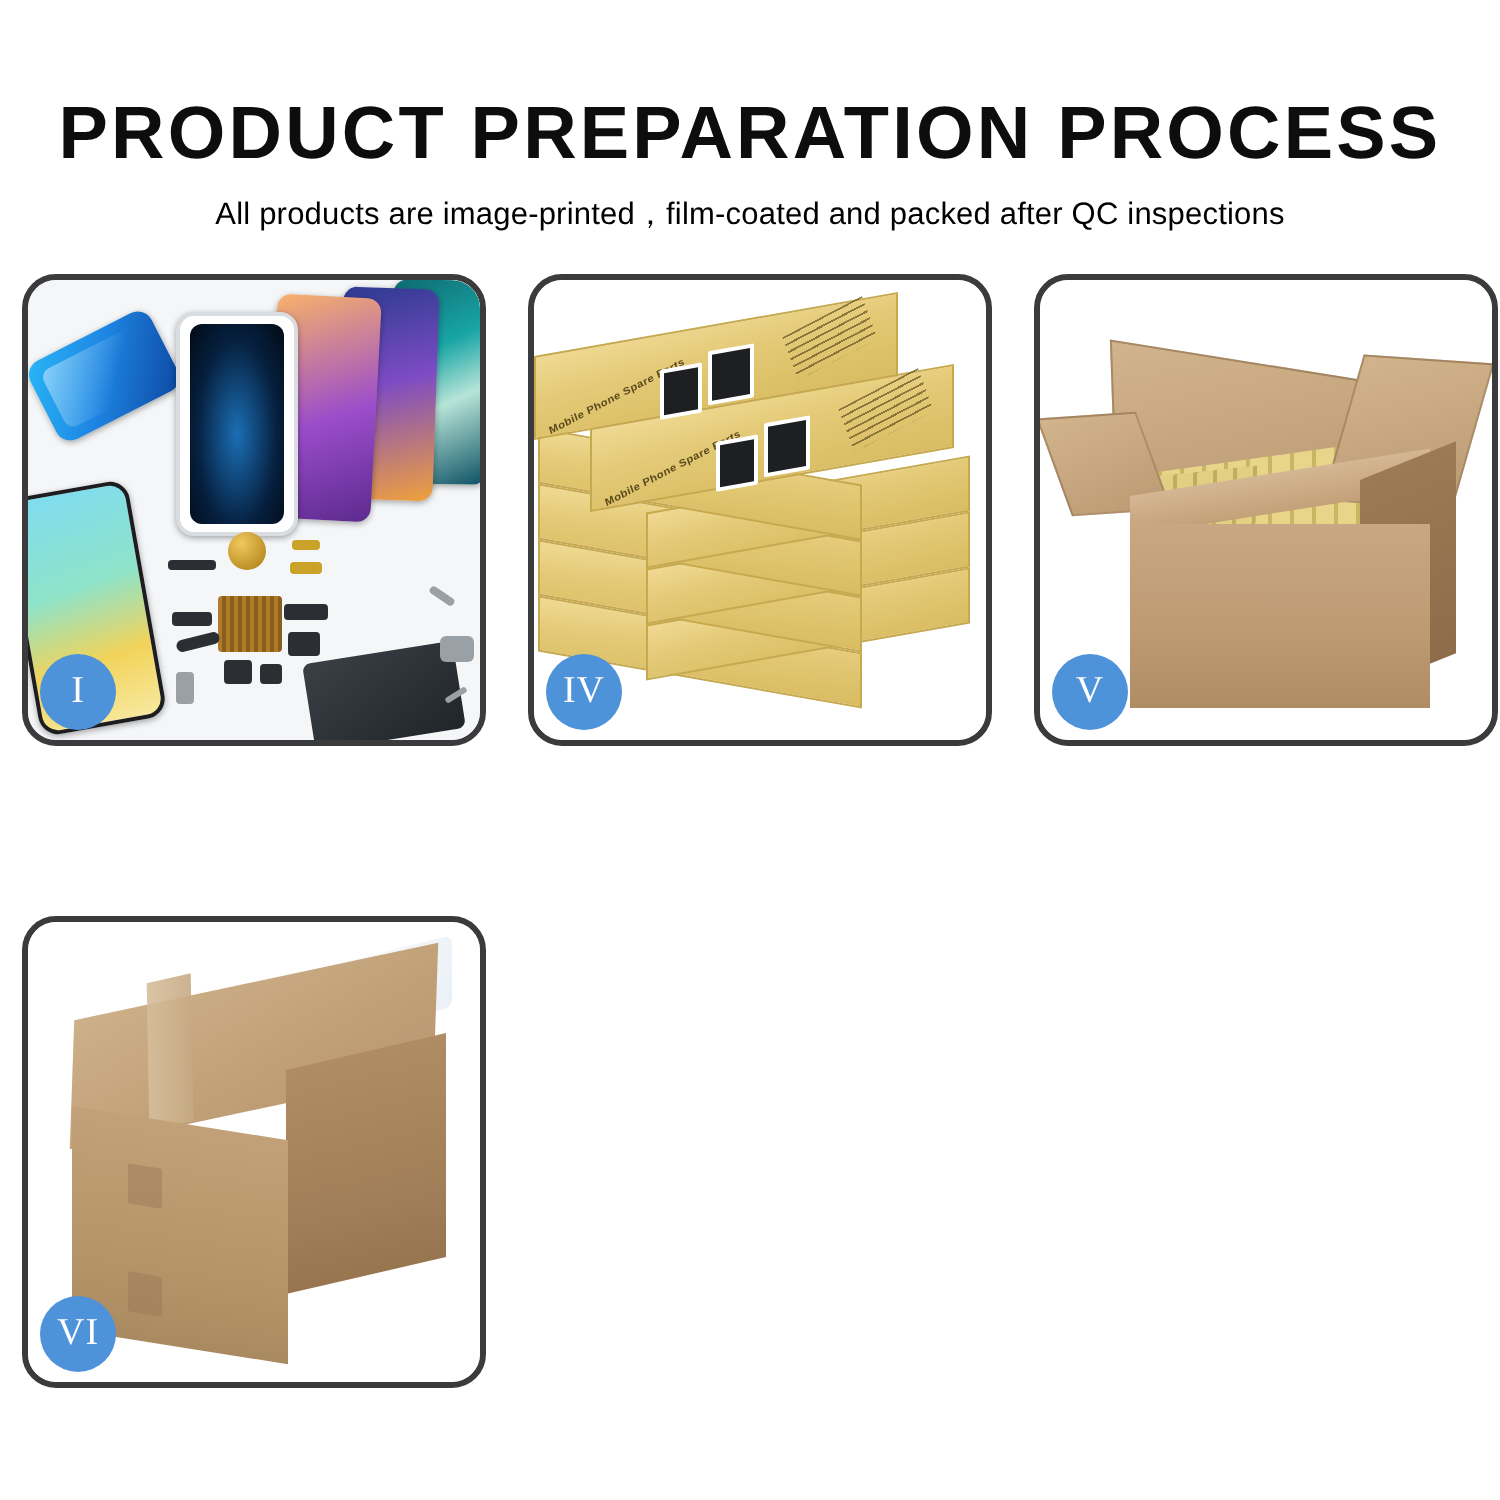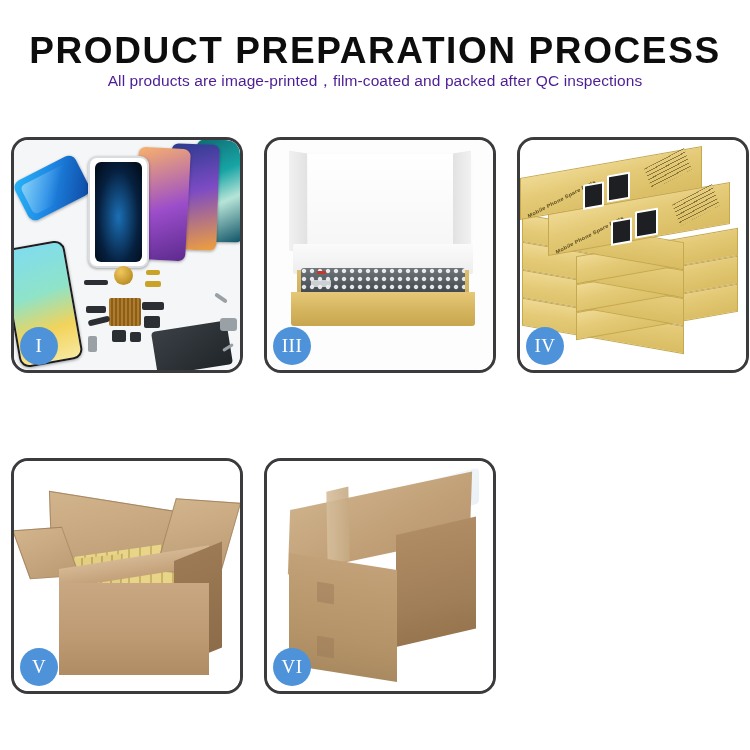--- a/index.html
+++ b/index.html
@@ -18,26 +18,28 @@
   
   .header { width: 750px; padding-top: 32px; text-align: center; }
   .title {
     font-family: "Liberation Sans", sans-serif;
     font-size: 37px;
     font-weight: 700;
     letter-spacing: 1.6px;
     color: #0d0d0d;
     line-height: 1.05;
     white-space: nowrap;
+    margin-top: 16px;
   }
   .subtitle {
+    margin-top: 10px;
     font-size: 15.5px;
     font-weight: 400;
     letter-spacing: 0.1px;
-    color: #4c1d95;
+    color: #000000;
     white-space: nowrap;
   }
 
   
   .grid {
     position: absolute;
     left: 11px;
     top: 137px;
     width: 729px;
     display: grid;
@@ -329,36 +331,20 @@
       <div class="part" style="left:116px;top:192px;width:11px;height:10px;border-radius:2px;"></div>
       <div class="part logic" style="left:140px;top:186px;width:76px;height:44px;transform:rotate(-9deg);"></div>
       <div class="part silver" style="left:200px;top:156px;width:14px;height:4px;border-radius:2px;transform:rotate(34deg);"></div>
       <div class="part silver" style="left:206px;top:178px;width:17px;height:13px;border-radius:3px;"></div>
       <div class="part silver" style="left:208px;top:206px;width:12px;height:3px;border-radius:2px;transform:rotate(-32deg);"></div>
     </div>
     <div class="badge">I</div>
   </div>
 
 
-  <div class="panel">
-    <div class="photo">
-      <div class="p3-bg"></div>
-      <div class="foamback"></div>
-      <div class="lidL"></div>
-      <div class="lidR"></div>
-      <div class="foamtop"></div>
-      <div class="k-inner"></div>
-      <div class="wrapped">
-        <div class="redmark"></div>
-        <div class="wmark"></div>
-      </div>
-      <div class="k-front"></div>
-    </div>
-    <div class="badge">III</div>
-  </div>
 
   <div class="panel">
     <div class="photo">
       <div class="p4-bg"></div>
       <div class="stack">
 
         <div class="kbox" style="left:2px;top:172px;width:160px;height:26px;transform:skewY(10deg);"></div>
         <div class="kbox" style="left:56px;top:158px;width:160px;height:26px;transform:skewY(-10deg);"></div>
 
         <div class="kbox" style="left:2px;top:144px;width:160px;height:26px;transform:skewY(10deg);"></div>

